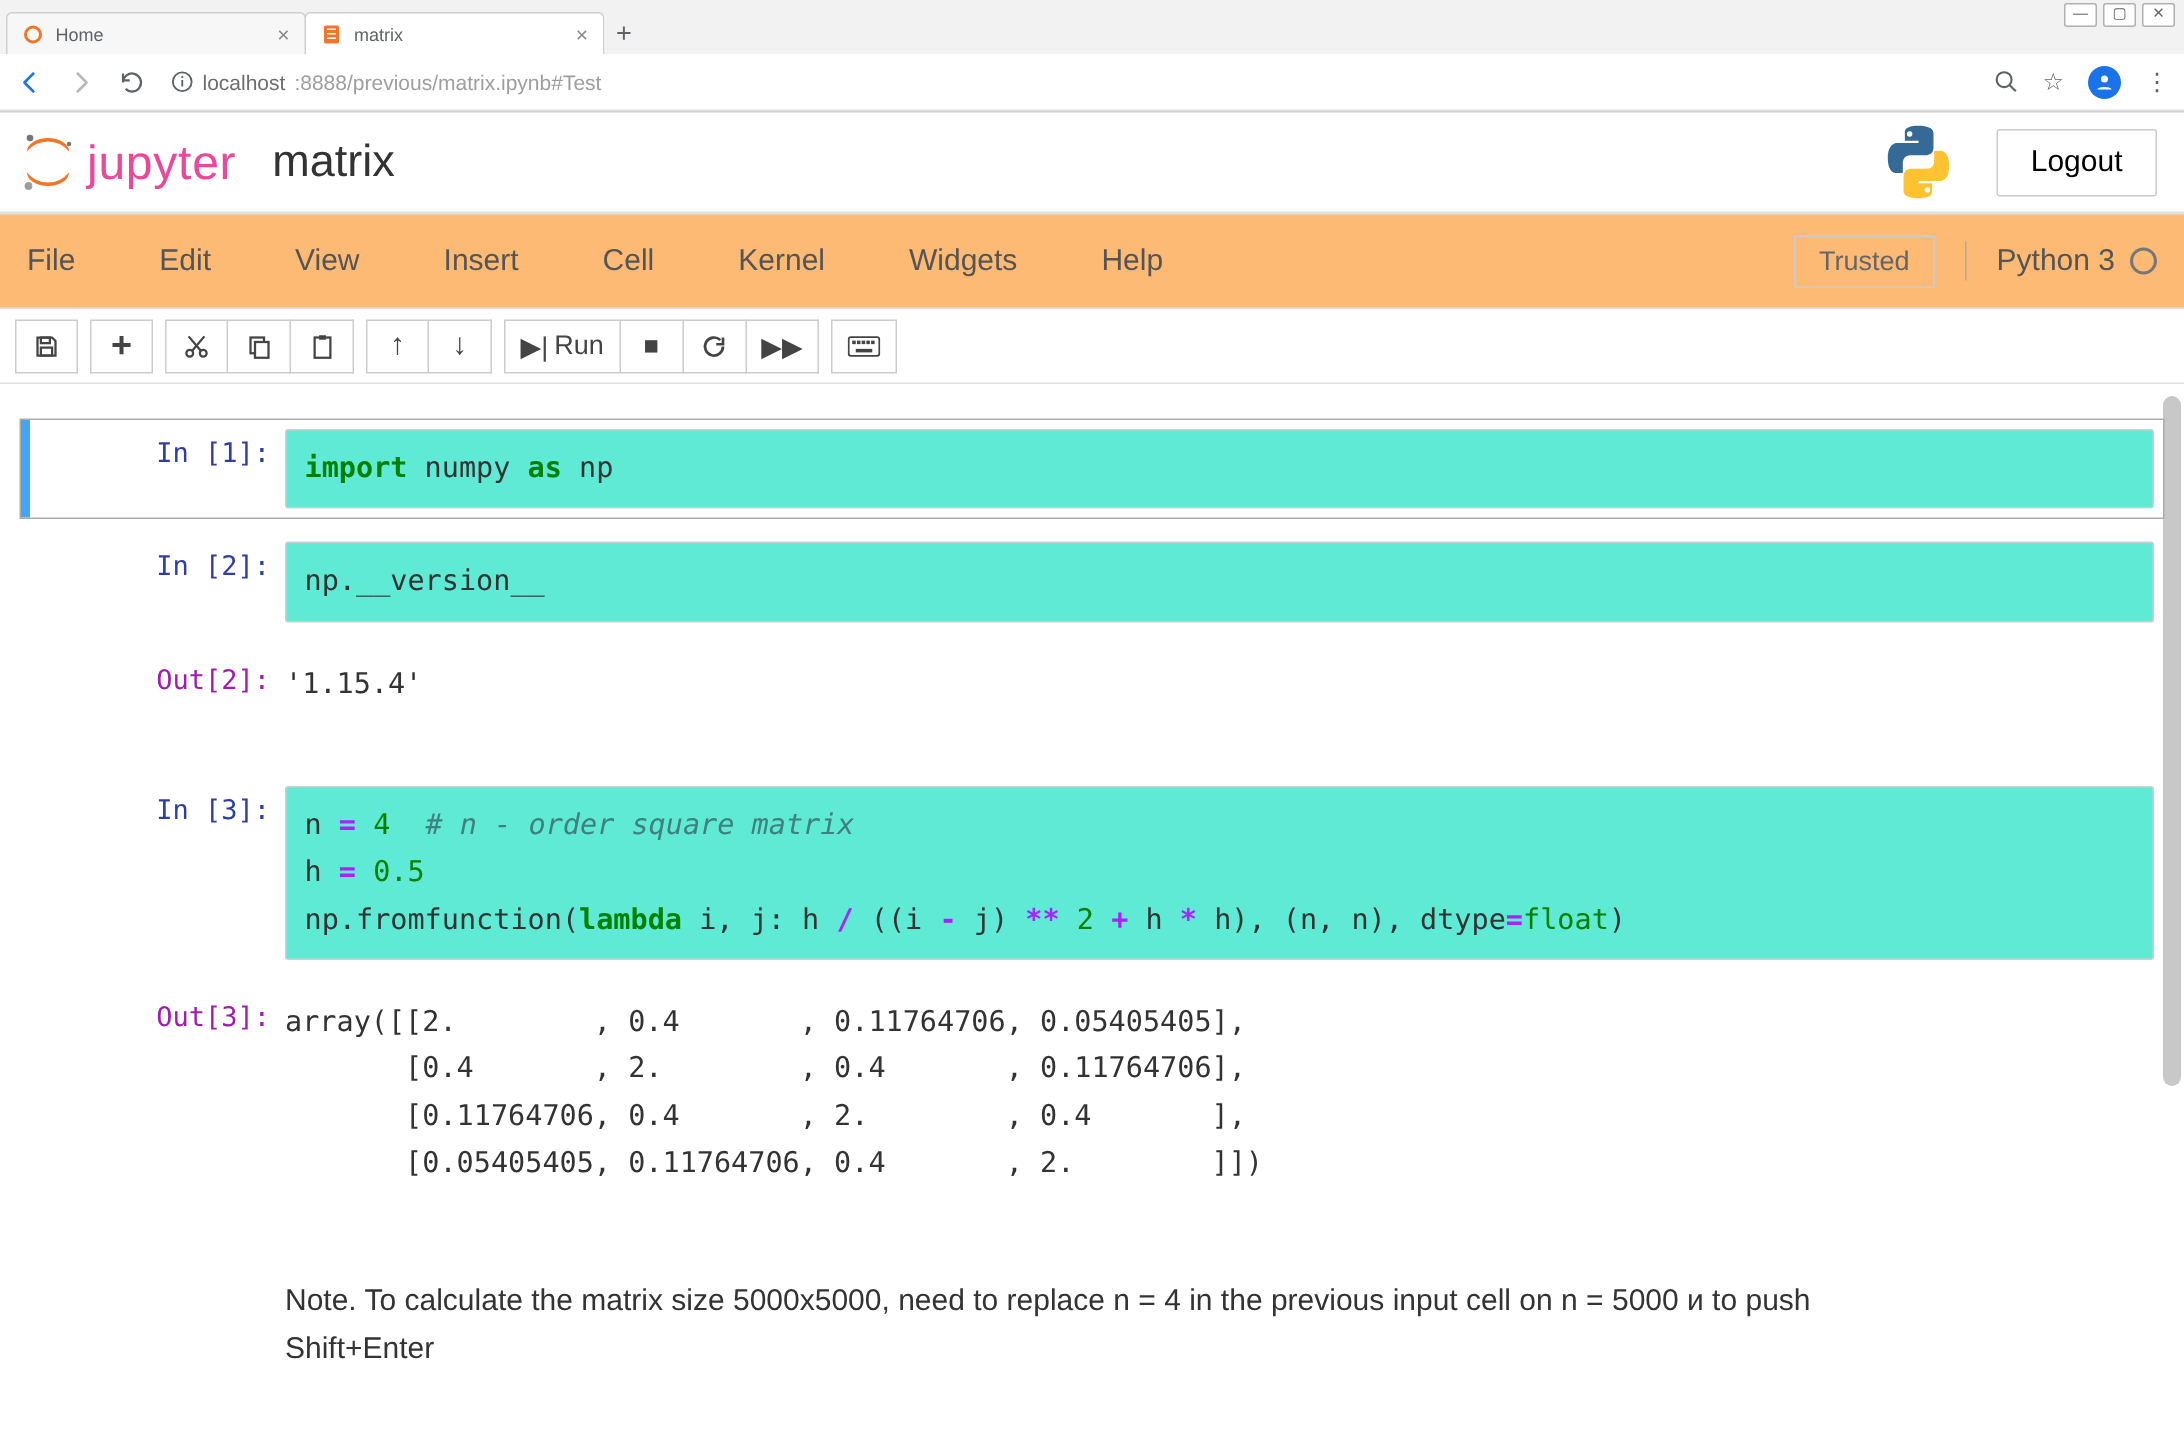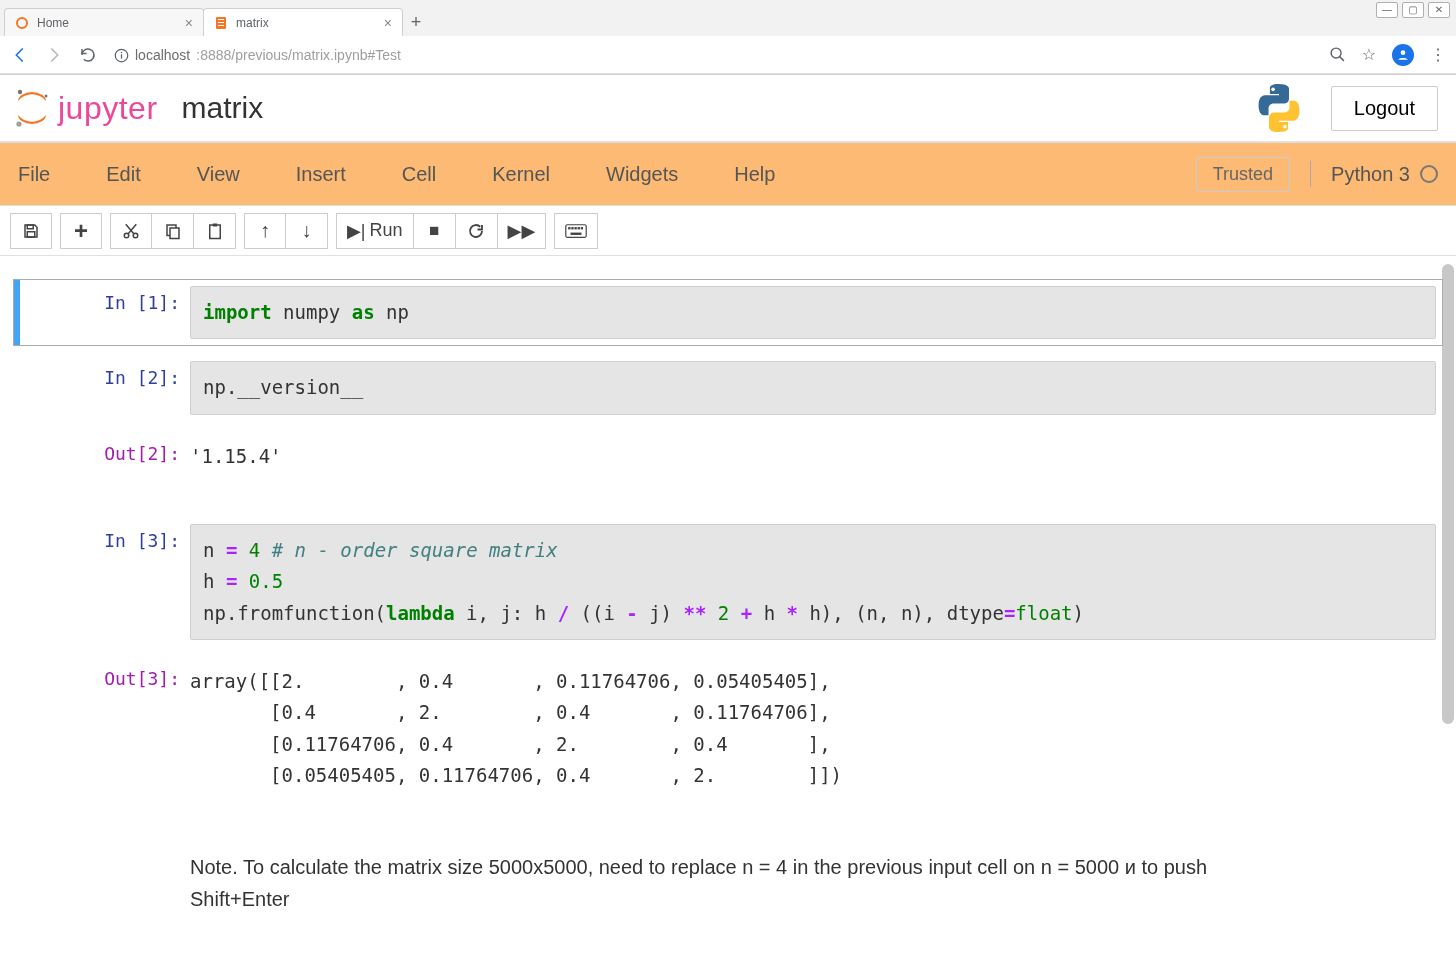--- a/index.html
+++ b/index.html
@@ -13,21 +13,21 @@
   .tab-strip { display:flex; align-items:flex-end; height:36px; padding-left:4px; padding-top:8px;}
   .tab { display:flex; align-items:center; gap:8px; height:28px; padding:0 10px; border:1px solid #cfcfcf; border-bottom:none; background:#f7f7f7; border-radius:4px 4px 0 0; min-width:200px; max-width:210px; font-size:12px; color:#5f6368; margin-right:-1px;}
   .tab.active { background:#fff; }
   .tab .favicon { width:14px; height:14px; display:inline-block; }
   .tab .close { margin-left:auto; color:#888; font-size:14px; cursor:pointer;}
   .new-tab { width:28px; height:28px; display:flex; align-items:center; justify-content:center; color:#5f6368; font-size:18px; cursor:pointer;}
   
   .addr-row { display:flex; align-items:center; height:38px; padding:0 10px; background:#fff; border-bottom:1px solid #e0e0e0; gap:14px;}
   .nav-ico { color:#5f6368; cursor:pointer; display:flex; align-items:center; justify-content:center; width:20px; height:20px;}
   .nav-ico.disabled{ color:#b8b8b8;}
-  .url { flex:1; color:#9e9e9e; font-size:14px; padding-left:2px; display:flex; align-items:flex-end; gap:6px;}
+  .url { flex:1; color:#9e9e9e; font-size:14px; padding-left:2px; display:flex; align-items:center; gap:6px;}
   .url .host{ color:#6d6d6d;}
   .addr-right{ display:flex; align-items:center; gap:16px; color:#5f6368; font-size:16px;}
   .account-ico{ width:22px; height:22px; border-radius:50%; background:#1a73e8; color:#fff; display:flex; align-items:center; justify-content:center; font-size:13px;}
   
   
   .jp-header { display:flex; align-items:center; padding:8px 18px 8px 10px; border-bottom:1px solid #e0e0e0;}
   .jp-logo { display:flex; align-items:center; gap:4px; }
   .jp-title { font-size:30px; color:#333; margin-left:24px; font-weight:400;}
   .jp-header-right{ margin-left:auto; display:flex; align-items:center; gap:24px;justify-content:center;}
   .logout-btn{ border:1px solid #ccc; background:#fff; padding:10px 22px; font-size:20px; border-radius:2px; cursor:pointer;}
@@ -54,30 +54,30 @@
   .notebook-scroll{ height: calc(968px - 36px - 38px - 60px - 48px - 50px); overflow-y:auto; position:relative;}
   .notebook{ padding:24px 14px 60px 14px;}
   .cell{ display:flex; margin-bottom:10px; position:relative;}
   .cell.selected .cell-bar{ background:#42A5F5;}
   .cell-bar{ width:6px; flex-shrink:0; background:transparent;}
   .cell.selected { outline:1px solid #ababab;}
   .prompt{ width:170px; flex-shrink:0; text-align:right; padding:12px 10px 0 0; font-family: "Menlo","Consolas","DejaVu Sans Mono",monospace; font-size:18px;}
   .prompt.in{ color:#303F9F;}
   .prompt.out{ color:#a21caf;}
   .cell-body{ flex:1; padding:6px 6px 6px 0;}
-  .code-input{ border:1px solid #cfcfcf; background:#e5e5e5; padding:10px 12px; font-family:"Menlo","Consolas","DejaVu Sans Mono",monospace; font-size:19px; line-height:1.65; white-space:pre; overflow-x:auto; border-radius:2px;}
+  .code-input{ border:1px solid #cfcfcf; background:#5eead4; padding:10px 12px; font-family:"Menlo","Consolas","DejaVu Sans Mono",monospace; font-size:19px; line-height:1.65; white-space:pre; overflow-x:auto; border-radius:2px;}
   .output-text{ padding:4px 0 0 0; font-family:"Menlo","Consolas","DejaVu Sans Mono",monospace; font-size:19px; line-height:1.65; white-space:pre;}
   .md-text{ padding:8px 0 0 0; font-size:20px; line-height:1.6; max-width:1050px;}
   
   
   .kw{ color:#008000; font-weight:bold;}
   .bi{ color:#008000;}
   .op{ color:#AA22FF; font-weight:bold;}
   .num{ color:#008000;}
-  .com{ color:#408080; font-style:italic;}
+  .com{ color:#408080; font-style:italic;margin-left:12px;}
   
   .page-scrollbar{ position:absolute; right:2px; top:8px; width:12px; height:460px; background:#c8c8c8; border-radius:6px;}
   
   svg{ display:block;}
 </style>
 </head>
 <body>
 
 <div class="win-controls">
   <div class="win-btn">—</div>

